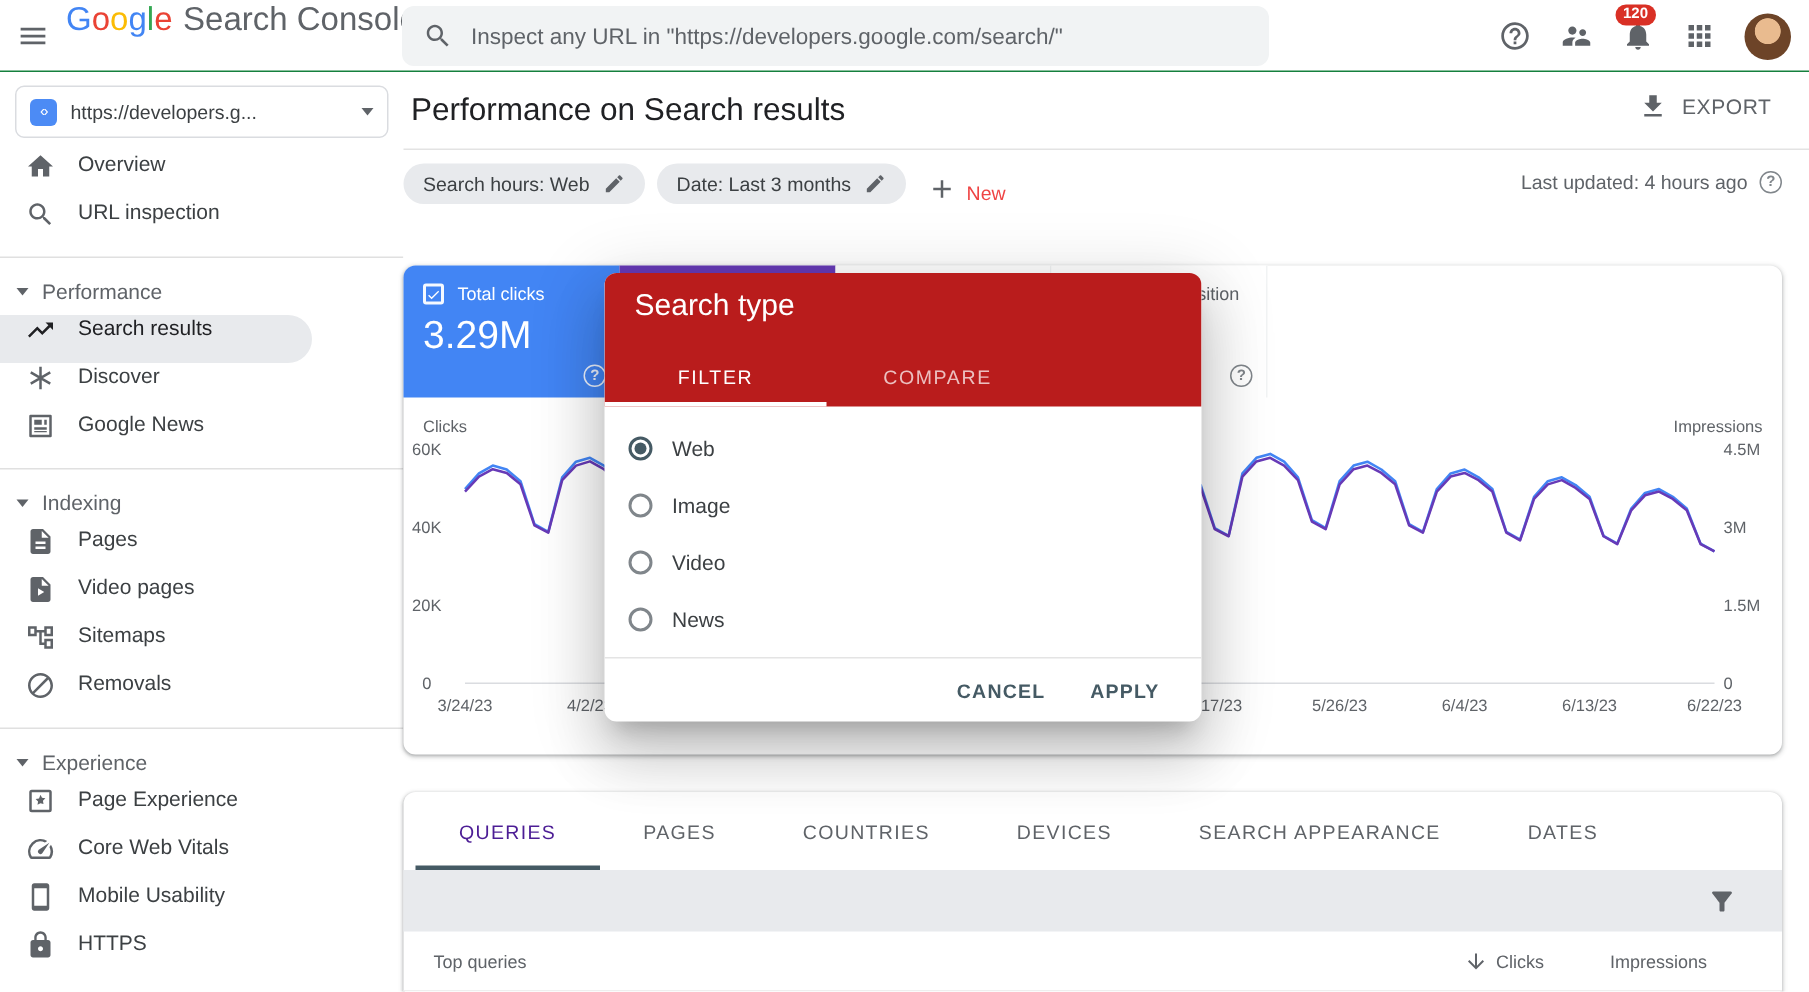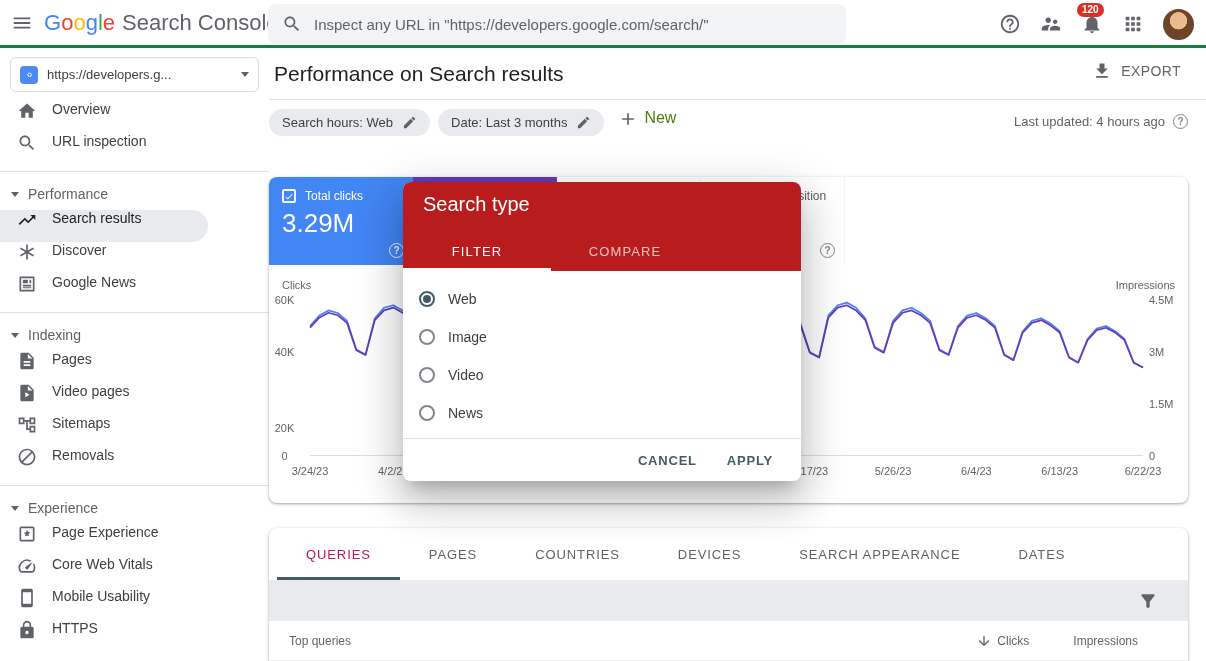--- a/index.html
+++ b/index.html
@@ -3,21 +3,21 @@
 <meta charset="utf-8">
 <style>
   *{box-sizing:border-box;margin:0;padding:0}
   html,body{width:1206px;height:661px;overflow:hidden}
   body{font-family:"Liberation Sans","DejaVu Sans",sans-serif;background:#fff;position:relative;color:#202124;font-size:14px}
   .ic{width:20px;height:20px;fill:#5f6368;flex:none}
   .ic22{width:22px;height:22px;fill:#5f6368;flex:none}
   .ic16{width:16px;height:16px;fill:#5f6368;flex:none}
 
   
-  .topbar{position:absolute;top:0;left:0;width:1206px;height:48px;background:#fff;border-bottom:3px solid #15803d;display:flex;align-items:center;z-index:5}
+  .topbar{position:absolute;top:0;left:0;width:1206px;height:48px;background:#fff;border-bottom:1px solid #15803d;display:flex;z-index:5}
   .menu-btn{width:44px;height:48px;display:flex;align-items:center;justify-content:center;cursor:pointer}
   .logo{display:flex;align-items:baseline;font-size:22px;white-space:nowrap}
   .logo .product{color:#5f6368;margin-left:7px}
   .search-wrap{position:absolute;left:268px;top:4px;width:578px;height:40px;background:#f1f3f4;border-radius:8px;display:flex;align-items:center;padding:0 14px;gap:12px}
   .search-wrap input{flex:1;border:none;background:transparent;outline:none;font-size:15px;color:#3c4043;font-family:inherit}
   .search-wrap input::placeholder{color:#5f6368}
   .topbar-right{position:absolute;right:12px;top:0;height:48px;display:flex;align-items:center;gap:19px}
   .tb-btn{display:flex;align-items:center;justify-content:center;cursor:pointer}
   .bell-wrap{position:relative}
   .badge{position:absolute;top:-10px;left:-4px;background:#d93025;color:#fff;font-size:10px;font-weight:700;padding:2px 5px;border-radius:8px;line-height:1}
@@ -38,21 +38,21 @@
   .sb-div{border-top:1px solid #e0e0e0;margin:6px 0}
 
   
   .main{position:absolute;left:269px;top:48px;width:937px;height:613px;background:#fff}
   .page-header{height:52px;border-bottom:1px solid #e3e3e3;position:relative;display:flex;align-items:center}
   .page-title{font-size:21px;font-weight:400;color:#202124;margin-left:5px}
   .export-btn{position:absolute;right:25px;top:13px;display:flex;align-items:center;gap:9px;font-size:14px;letter-spacing:.4px;color:#5f6368;background:none;border:none;font-family:inherit;cursor:pointer}
   .controls{position:relative;height:77px;padding-top:9px;display:flex;align-items:flex-start;gap:8px}
   .chip{display:flex;align-items:center;gap:9px;background:#e8eaed;border-radius:14px;height:27px;padding:0 13px;font-size:13px;color:#3c4043;border:none;font-family:inherit;cursor:pointer}
   .chip .ic16{width:15px;height:15px}
-  .new-btn{display:flex;align-items:flex-start;gap:6px;height:27px;background:none;border:none;font-size:16px;color:#4d7c0f;font-family:inherit;padding:0 6px;cursor:pointer}
+  .new-btn{display:flex;align-items:flex-end;gap:6px;height:27px;background:none;border:none;font-size:13px;color:#ef4444;font-family:inherit;padding:0 6px;cursor:pointer}
   .last-updated{position:absolute;right:18px;top:14px;display:flex;align-items:center;gap:8px;font-size:13px;color:#5f6368}
   .qmark{width:15px;height:15px;border:1.5px solid #80868b;border-radius:50%;color:#80868b;font-size:10px;display:flex;align-items:center;justify-content:center;font-weight:700;flex:none}
 
   
   .chart-card{position:absolute;left:0;top:129px;width:919px;height:326px;background:#fff;border-radius:8px;box-shadow:0 1px 2px rgba(60,64,67,.3),0 1px 3px 1px rgba(60,64,67,.15)}
   .cards-row{display:flex;height:88px}
   .metric{width:144px;position:relative;padding:12px 10px 0 13px;cursor:pointer}
   .metric.c0{background:#4285f4;border-radius:8px 0 0 0;color:#fff}
   .metric.c1{background:#673ab7;color:#fff}
   .metric.c2,.metric.c3{background:#fff;color:#5f6368;border-right:1px solid #f1f3f4}
@@ -69,21 +69,21 @@
   .plot svg{position:absolute;left:0;top:0;width:833px;height:156px;overflow:visible}
   .ytick{position:absolute;font-size:11px;color:#5f6368;height:12px;line-height:12px}
   .ytick.l{left:0;width:31px;text-align:center}
   .ytick.r{left:880px;width:40px;text-align:left}
   .xlabel{position:absolute;top:288px;width:64px;text-align:center;font-size:11px;color:#5f6368}
 
   
   .table-card{position:absolute;left:0;top:480px;width:919px;height:200px;background:#fff;border-radius:8px 8px 0 0;box-shadow:0 1px 2px rgba(60,64,67,.3),0 1px 3px 1px rgba(60,64,67,.15)}
   .tabs-row{height:52px;display:flex;padding:0 8px}
   .tab{padding:0 29px;display:flex;align-items:center;justify-content:center;font-size:13px;letter-spacing:.9px;color:#5f6368;cursor:pointer;border-bottom:3px solid transparent;border-top:3px solid transparent;background:none;font-family:inherit;border-left:none;border-right:none}
-  .tab.active{color:#be185d;border-bottom-color:#455a64}
+  .tab.active{color:#4c1d95;border-bottom-color:#455a64}
   .toolbar{height:41px;background:#e8eaed;display:flex;align-items:center;justify-content:flex-end;padding-right:30px}
   .thead{height:40px;display:flex;align-items:center;font-size:12px;color:#5f6368;border-bottom:1px solid #eee}
   .thead .left{margin-left:20px}
   .thead .spacer{flex:1}
   .col-clicks{display:flex;align-items:center;gap:5px;margin-right:44px;cursor:pointer}
   .col-imp{margin-right:50px;cursor:pointer}
 
   
   .dialog{position:absolute;left:403px;top:182px;width:398px;height:299px;background:#fff;border-radius:8px;box-shadow:0 11px 15px -7px rgba(0,0,0,.2),0 24px 38px 3px rgba(0,0,0,.14),0 9px 46px 8px rgba(0,0,0,.12);z-index:30;overflow:hidden}
   .dlg-head{background:#b91c1c;height:89px;position:relative}
@@ -335,21 +335,21 @@
 
     <div class="plot">
       <svg id="chart-svg">
           <polyline points="0.0,26.0 9.3,15.6 18.5,10.4 27.8,13.0 37.0,20.8 46.3,49.4 55.5,54.6 64.8,18.2 74.0,7.8 83.3,5.2 92.6,10.4 101.8,18.2 111.1,46.8 120.3,52.0 129.6,13.0 138.8,5.2 148.1,2.6 157.3,7.8 166.6,15.6 175.9,44.2 185.1,49.4 194.4,15.6 203.6,7.8 212.9,5.2 222.1,10.4 231.4,18.2 240.6,46.8 249.9,52.0 259.2,20.8 268.4,10.4 277.7,7.8 286.9,13.0 296.2,20.8 305.4,49.4 314.7,54.6 323.9,13.0 333.2,2.6 342.5,0.0 351.7,5.2 361.0,15.6 370.2,44.2 379.5,49.4 388.7,18.2 398.0,7.8 407.2,5.2 416.5,10.4 425.8,18.2 435.0,46.8 444.3,52.0 453.5,23.4 462.8,13.0 472.0,10.4 481.3,15.6 490.5,23.4 499.8,52.0 509.1,57.2 518.3,15.6 527.6,5.2 536.8,2.6 546.1,7.8 555.3,18.2 564.6,46.8 573.8,52.0 583.1,20.8 592.4,10.4 601.6,7.8 610.9,13.0 620.1,20.8 629.4,49.4 638.6,54.6 647.9,26.0 657.1,15.6 666.4,13.0 675.7,18.2 684.9,26.0 694.2,54.6 703.4,59.8 712.7,31.2 721.9,20.8 731.2,18.2 740.4,23.4 749.7,31.2 759.0,57.2 768.2,62.4 777.5,39.0 786.7,28.6 796.0,26.0 805.2,31.2 814.5,39.0 823.7,62.4 833.0,67.6" fill="none" stroke="#4285f4" stroke-width="1.7" stroke-linejoin="round"></polyline>
           <polyline points="0.0,27.7 9.3,17.7 18.5,12.8 27.8,15.3 37.0,22.9 46.3,50.3 55.5,55.1 64.8,20.1 74.0,10.4 83.3,7.6 92.6,12.8 101.8,20.1 111.1,47.8 120.3,52.7 129.6,15.3 138.8,7.6 148.1,5.2 157.3,10.4 166.6,17.7 175.9,45.1 185.1,50.3 194.4,17.7 203.6,10.4 212.9,7.6 222.1,12.8 231.4,20.1 240.6,47.8 249.9,52.7 259.2,22.9 268.4,12.8 277.7,10.4 286.9,15.3 296.2,22.9 305.4,50.3 314.7,55.1 323.9,15.3 333.2,5.2 342.5,2.8 351.7,7.6 361.0,17.7 370.2,45.1 379.5,50.3 388.7,20.1 398.0,10.4 407.2,7.6 416.5,12.8 425.8,20.1 435.0,47.8 444.3,52.7 453.5,25.3 462.8,15.3 472.0,12.8 481.3,17.7 490.5,25.3 499.8,52.7 509.1,57.5 518.3,17.7 527.6,7.6 536.8,5.2 546.1,10.4 555.3,20.1 564.6,47.8 573.8,52.7 583.1,22.9 592.4,12.8 601.6,10.4 610.9,15.3 620.1,22.9 629.4,50.3 638.6,55.1 647.9,27.7 657.1,17.7 666.4,15.3 675.7,20.1 684.9,27.7 694.2,55.1 703.4,60.3 712.7,32.6 721.9,22.9 731.2,20.1 740.4,25.3 749.7,32.6 759.0,57.5 768.2,62.7 777.5,40.2 786.7,30.2 796.0,27.7 805.2,32.6 814.5,40.2 823.7,62.7 833.0,67.6" fill="none" stroke="#673ab7" stroke-width="1.7" stroke-linejoin="round"></polyline>
         </svg>
     </div>
     <div id="yticks">
         <span class="ytick l" style="top: 117px;">60K</span>
         <span class="ytick l" style="top: 169px;">40K</span>
-        <span class="ytick l" style="top: 221px; margin-top: 24px;">20K</span>
+        <span class="ytick l" style="top: 221px;">20K</span>
         <span class="ytick l" style="top: 273px;">0</span>
         <span class="ytick r" style="top: 117px;">4.5M</span>
         <span class="ytick r" style="top: 169px;">3M</span>
         <span class="ytick r" style="top: 221px;">1.5M</span>
         <span class="ytick r" style="top: 273px;">0</span>
       </div>
     <div id="xlabels">
         <span class="xlabel" style="left: 9px;">3/24/23</span>
         <span class="xlabel" style="left: 92.3px;">4/2/23</span>
         <span class="xlabel" style="left: 175.6px;">4/11/23</span>

